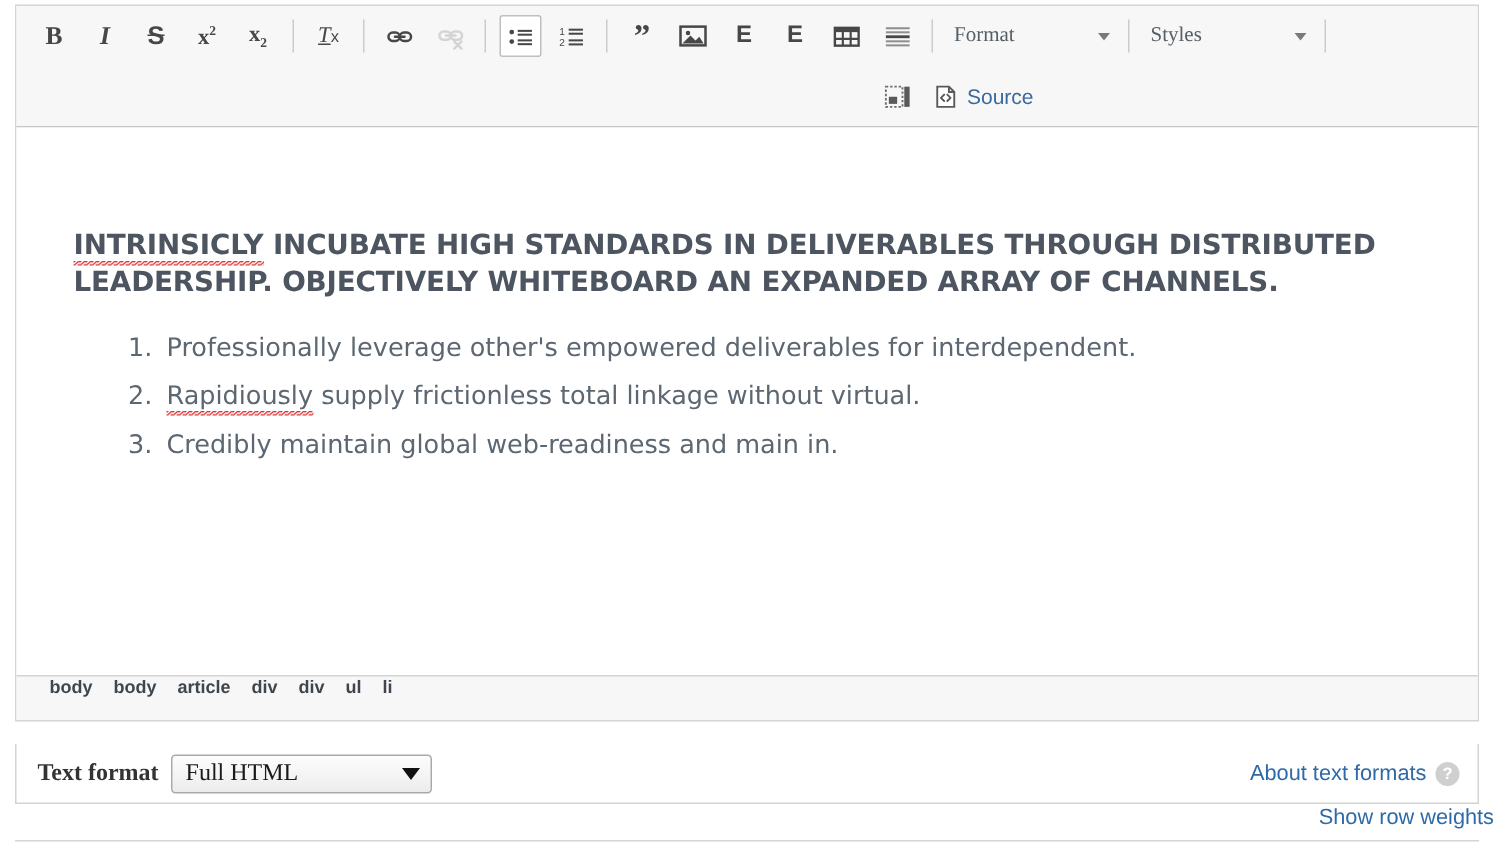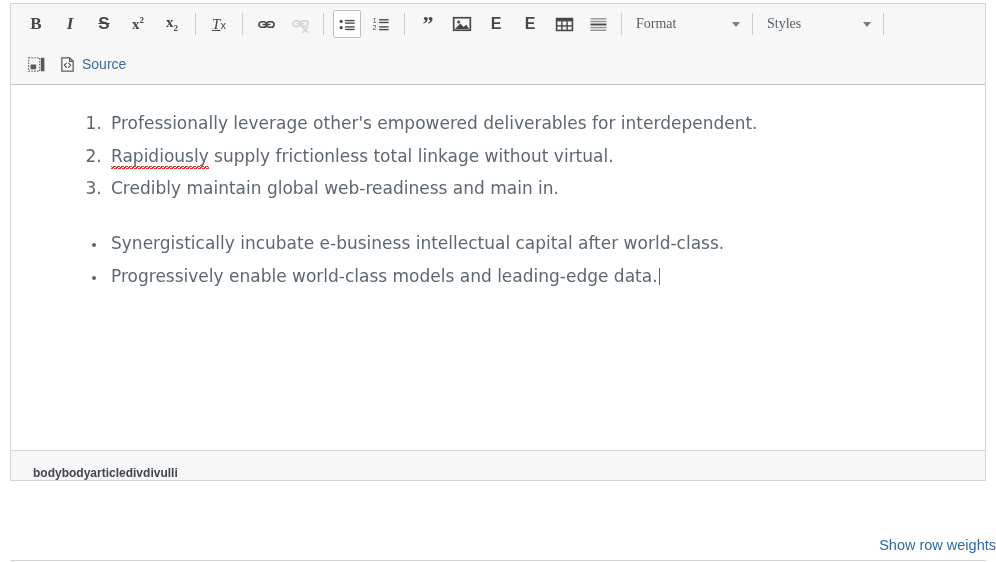--- a/index.html
+++ b/index.html
@@ -40,20 +40,21 @@
     padding: 0;
   }
   .toolbar-row {
     display: flex;
     align-items: center;
     min-height: 40px;
     padding: 0 8px;
     flex-wrap: nowrap;
   }
   .toolbar-row.row2 {
+    justify-content: flex-end;
     min-height: 40px;
     padding-right: 290px;
   }
 
   .tb-btn {
     width: 28px;
     height: 28px;
     display: flex;
     align-items: center;
     justify-content: center;
@@ -185,22 +186,23 @@
     vertical-align: -3px;
     margin-left: 1px;
   }
 
   
   .elements-path {
     background: #f7f7f7;
     border-top: 1px solid #d4d4d4;
     height: 30px;
     display: flex;
-    align-items: flex-end;
+    align-items: flex-start;
     padding: 0 22px;
+    gap: 14px;
     box-sizing: border-box;
   }
   .elements-path .ep {
     font-family: "Liberation Sans", sans-serif;
     font-size: 12px;
     font-weight: 700;
     color: #40464d;
     cursor: default;
     user-select: none;
   }
@@ -456,54 +458,62 @@
             <path d="M10.5 10 L7.5 13 L10.5 16 M13.5 10 L16.5 13 L13.5 16" fill="none" stroke="#5a5a5a" stroke-width="1.8" stroke-linecap="round" stroke-linejoin="round"></path>
           </svg>
           <span>Source</span>
         </div>
       </div>
 
     </div>
 
     <div class="content">
 
+      <div class="doc-heading">
+        <span class="sq">INTRINSICLY</span><span> INCUBATE HIGH STANDARDS IN DELIVERABLES THROUGH DISTRIBUTED LEADERSHIP. OBJECTIVELY WHITEBOARD AN EXPANDED ARRAY OF CHANNELS.</span>
+      </div>
 
       <ol class="doc-ol">
         <li>
           <span>Professionally leverage other's empowered deliverables for interdependent.</span>
         </li>
         <li>
           <span class="sq">Rapidiously</span><span> supply frictionless total linkage without virtual.</span>
         </li>
         <li>
           <span>Credibly maintain global web-readiness and main in.</span>
         </li>
       </ol>
 
-      <ul class="doc-ul">
-        <li>
-          <span>Synergistically incubate e-business intellectual capital after world-class.</span>
-        </li>
-        <li>
-          <span>Progressively enable world-class models and leading-edge data.</span><span class="caret-bar"></span>
-        </li>
-      </ul>
 
     </div>
 
     <div class="elements-path">
       <span class="ep">body</span>
       <span class="ep">body</span>
       <span class="ep">article</span>
       <span class="ep">div</span>
       <span class="ep">div</span>
       <span class="ep">ul</span>
       <span class="ep">li</span>
     </div>
 
   </div>
 
+  <div class="format-bar">
+    <div class="format-left">
+      <span class="format-label">Text format</span>
+      <div class="format-select">
+        <span>Full HTML</span>
+        <span class="dncaret"></span>
+      </div>
+    </div>
+    <div class="about-link">
+      <span>About text formats</span>
+      <span class="help-icon">?</span>
+    </div>
+  </div>
 
   <div class="row-weights">Show row weights</div>
 
   <div class="bottom-rule"></div>
 
 </div>
 
 </body></html>

